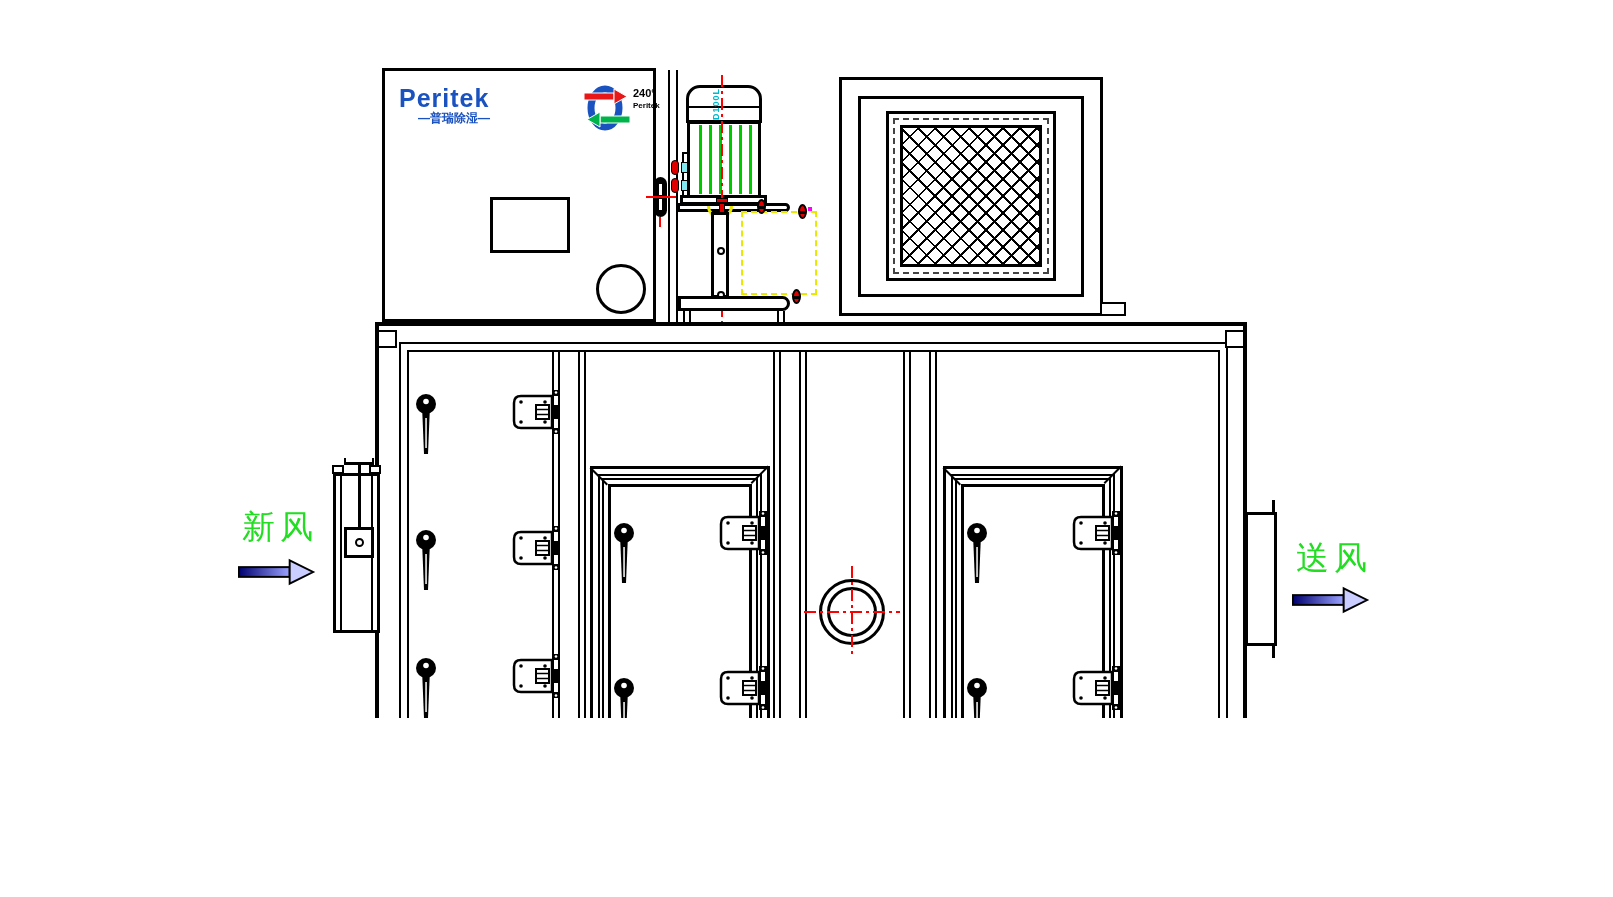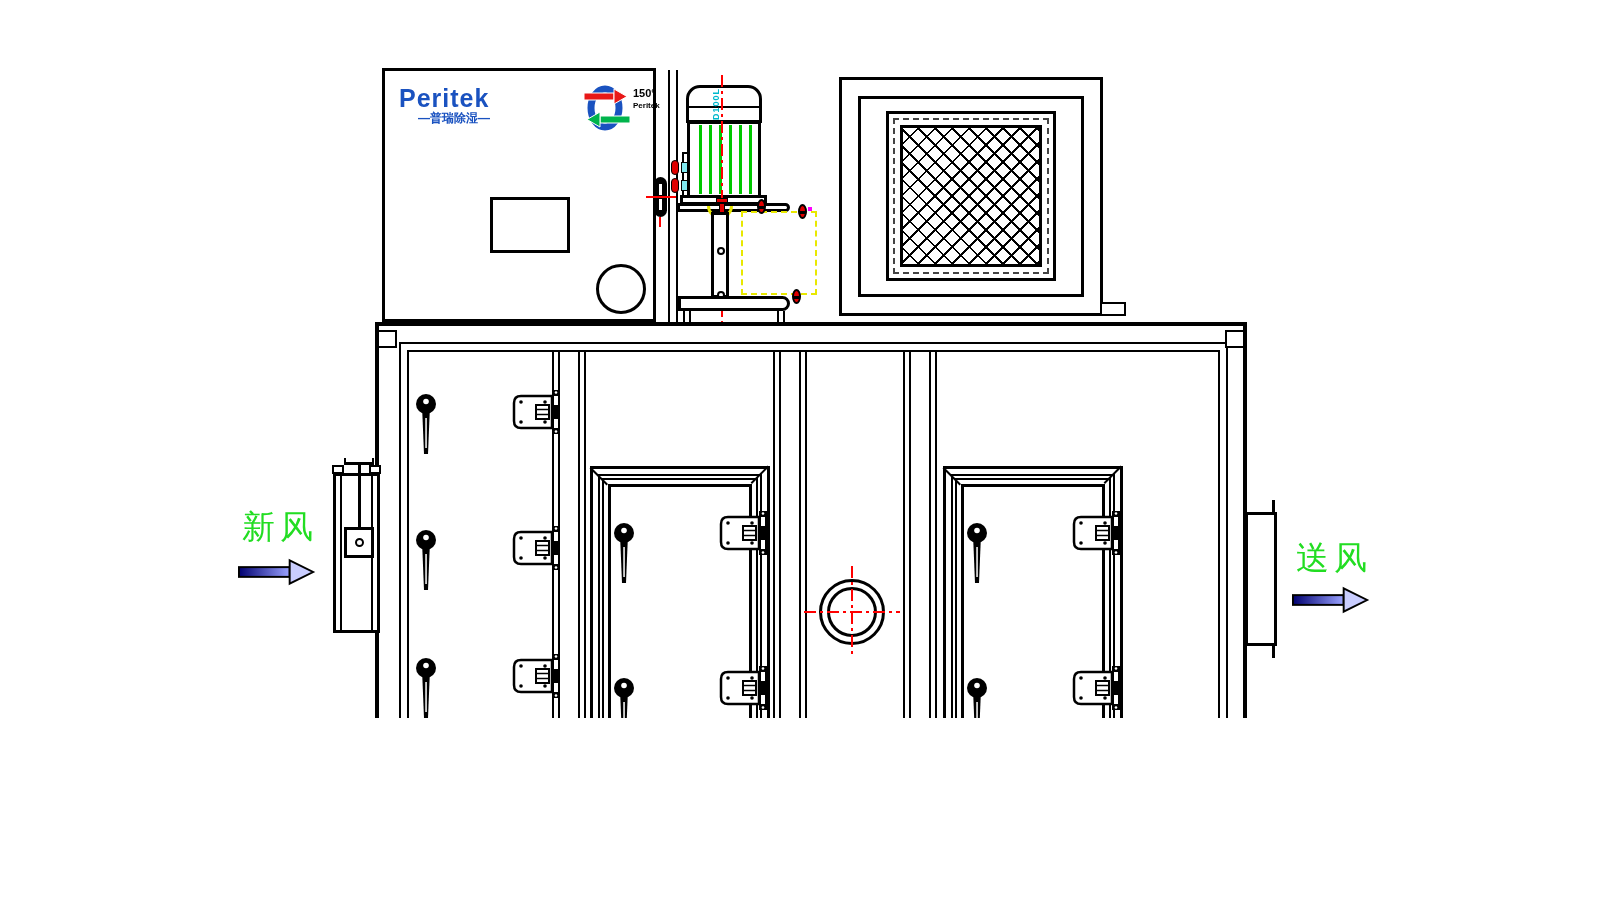--- a/index.html
+++ b/index.html
@@ -70,21 +70,21 @@
   <div class="a b3" style="left:382px;top:68px;width:274px;height:254px;"></div>
   <div class="a logo" style="left:399px;top:84px;">Peritek</div>
   <div class="a logosub" style="left:398px;top:110px;width:112px;text-align:center;">—普瑞除湿—</div>
   <svg class="a" style="left:584px;top:84px;width:46px;height:48px;" viewBox="0 0 46 48">
     <ellipse cx="21" cy="24" rx="14" ry="19" fill="none" stroke="#1a52c0" stroke-width="7"></ellipse>
     <rect x="0" y="9" width="30" height="7" fill="#e81818" stroke="#fff" stroke-width="1"></rect>
     <polygon points="30,5 43,12.5 30,20" fill="#e81818" stroke="#fff" stroke-width="1"></polygon>
     <rect x="16" y="32" width="30" height="7" fill="#00b44c" stroke="#fff" stroke-width="1"></rect>
     <polygon points="16,28 3,35.5 16,43" fill="#00b44c" stroke="#fff" stroke-width="1"></polygon>
   </svg>
-  <div class="a badge1" style="left:633px;top:87px;">150°</div>
+  <div class="a badge1" style="left:633px;top:87px;">240°</div>
   <div class="a badge2" style="left:633px;top:101px;">Peritek</div>
   <div class="a b3" style="left:490px;top:197px;width:80px;height:56px;"></div>
   <div class="a b3" style="left:596px;top:264px;width:50px;height:50px;border-radius:50%;"></div>
 
   <div class="a ln" style="left:668px;top:70px;width:2px;height:252px;"></div>
   <div class="a ln" style="left:676px;top:70px;width:2px;height:252px;"></div>
 
   <div class="a bw" style="left:682px;top:152px;width:8px;height:46px;"></div>
   <div class="a" style="left:671px;top:160px;width:8px;height:15px;background:#e00000;border:1.5px solid #000;border-radius:4px;"></div>
   <div class="a" style="left:681px;top:162px;width:7px;height:11px;background:#7fe8f0;border:1px solid #000;"></div>

